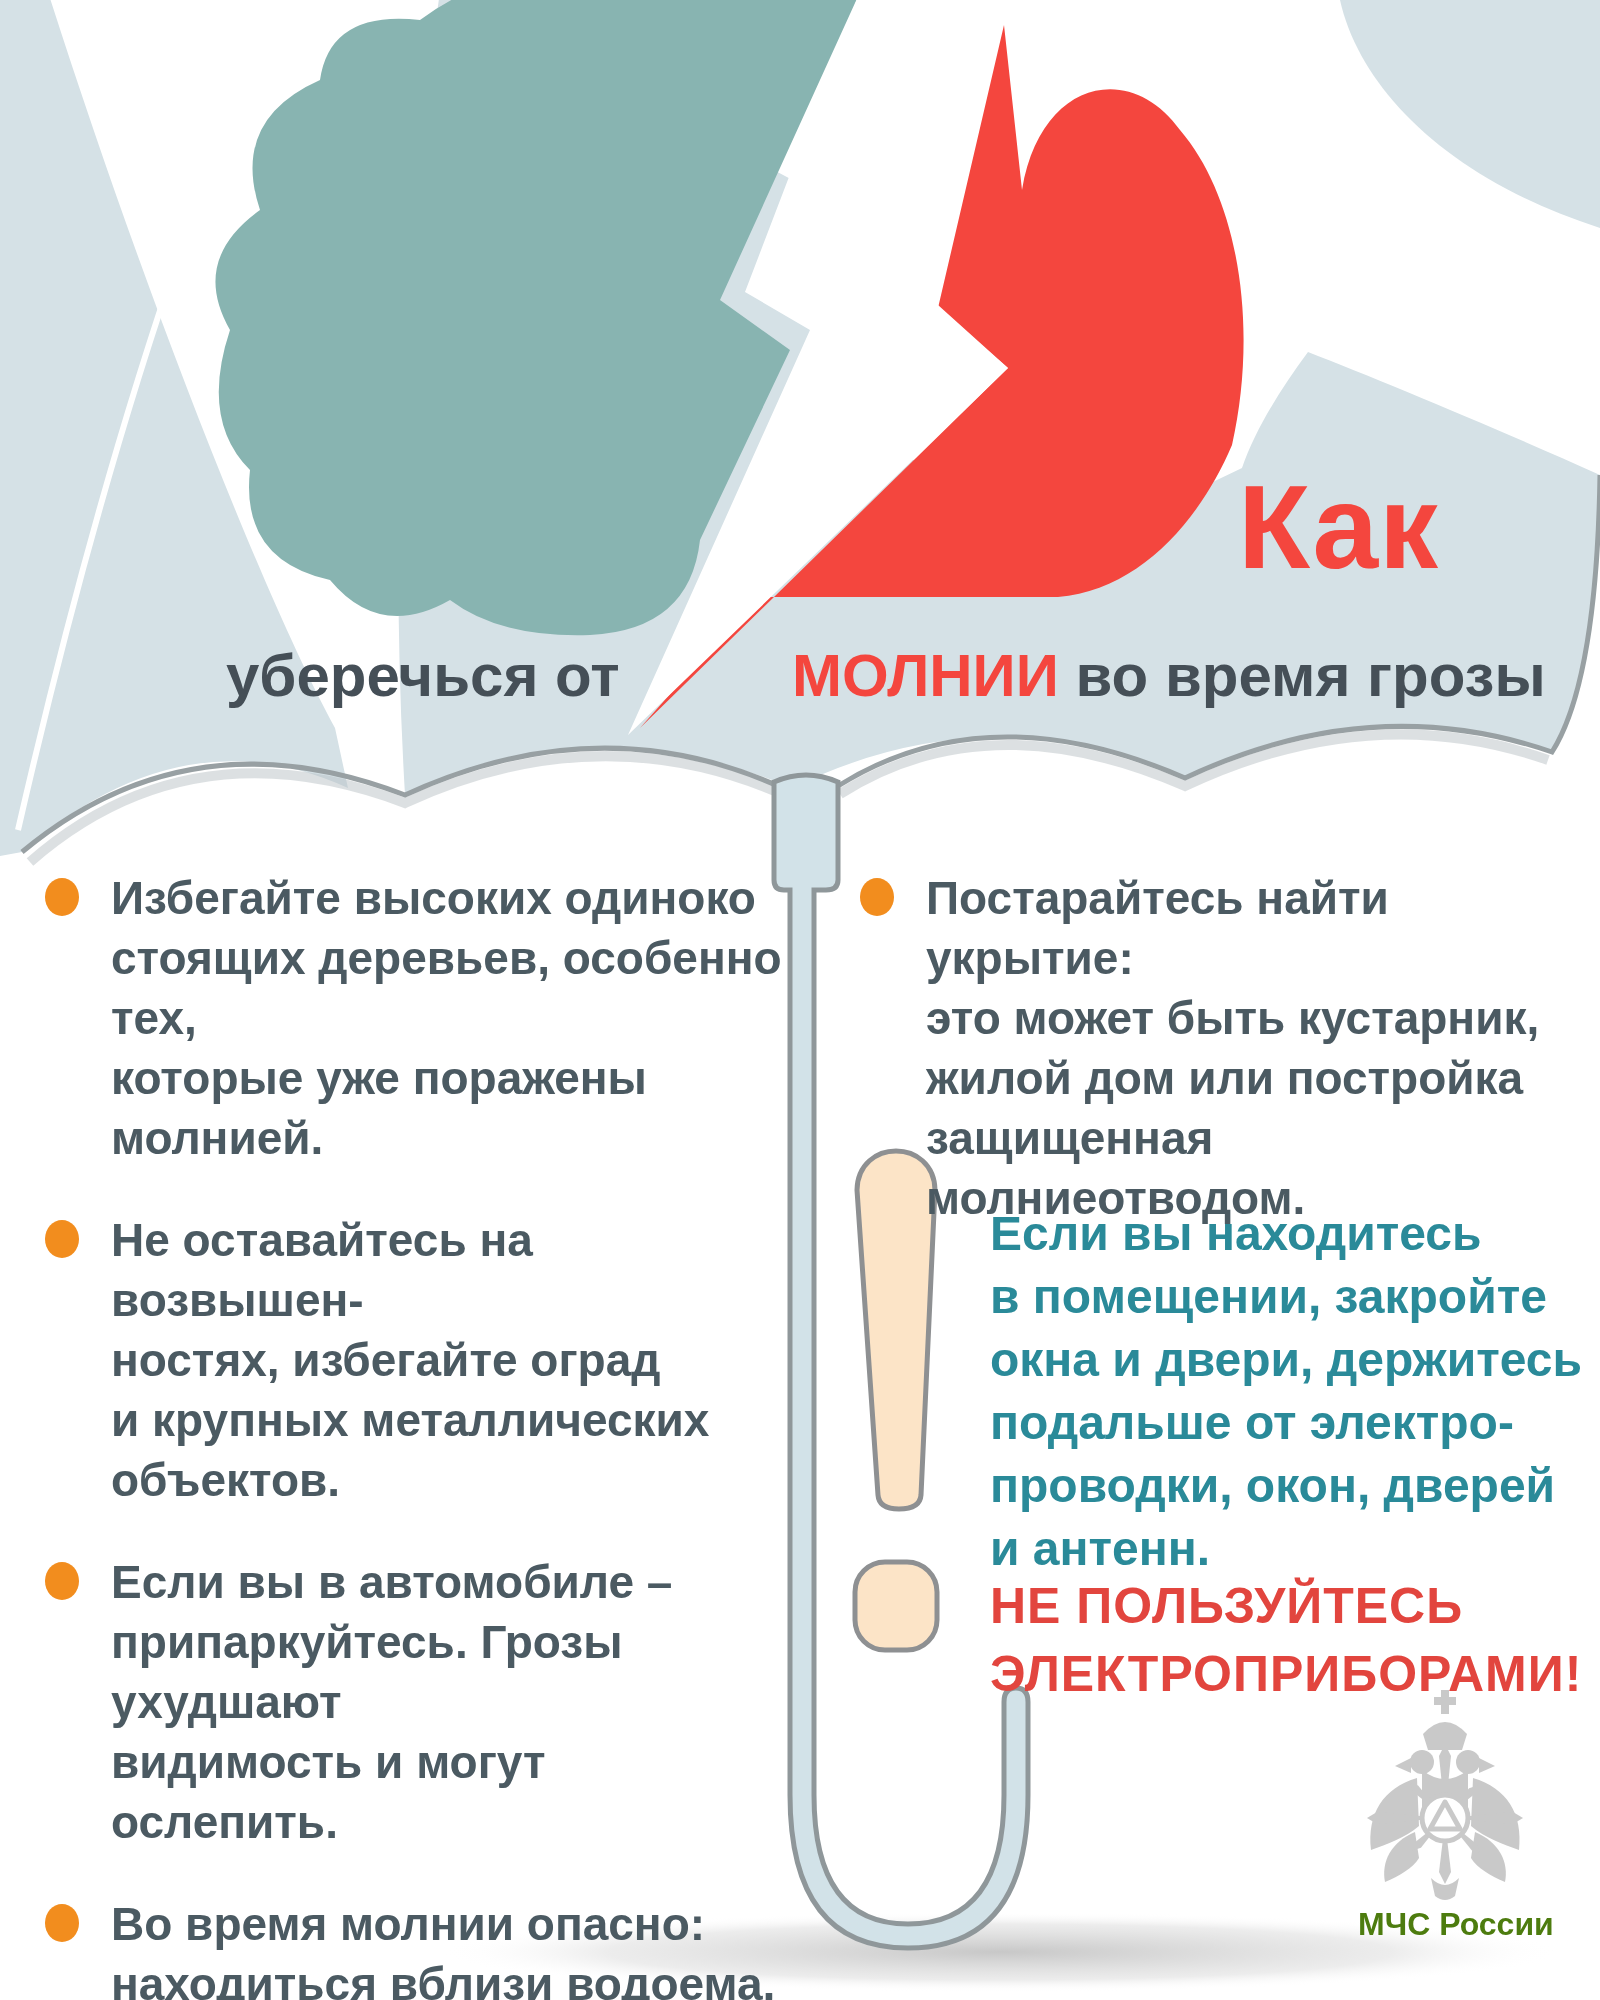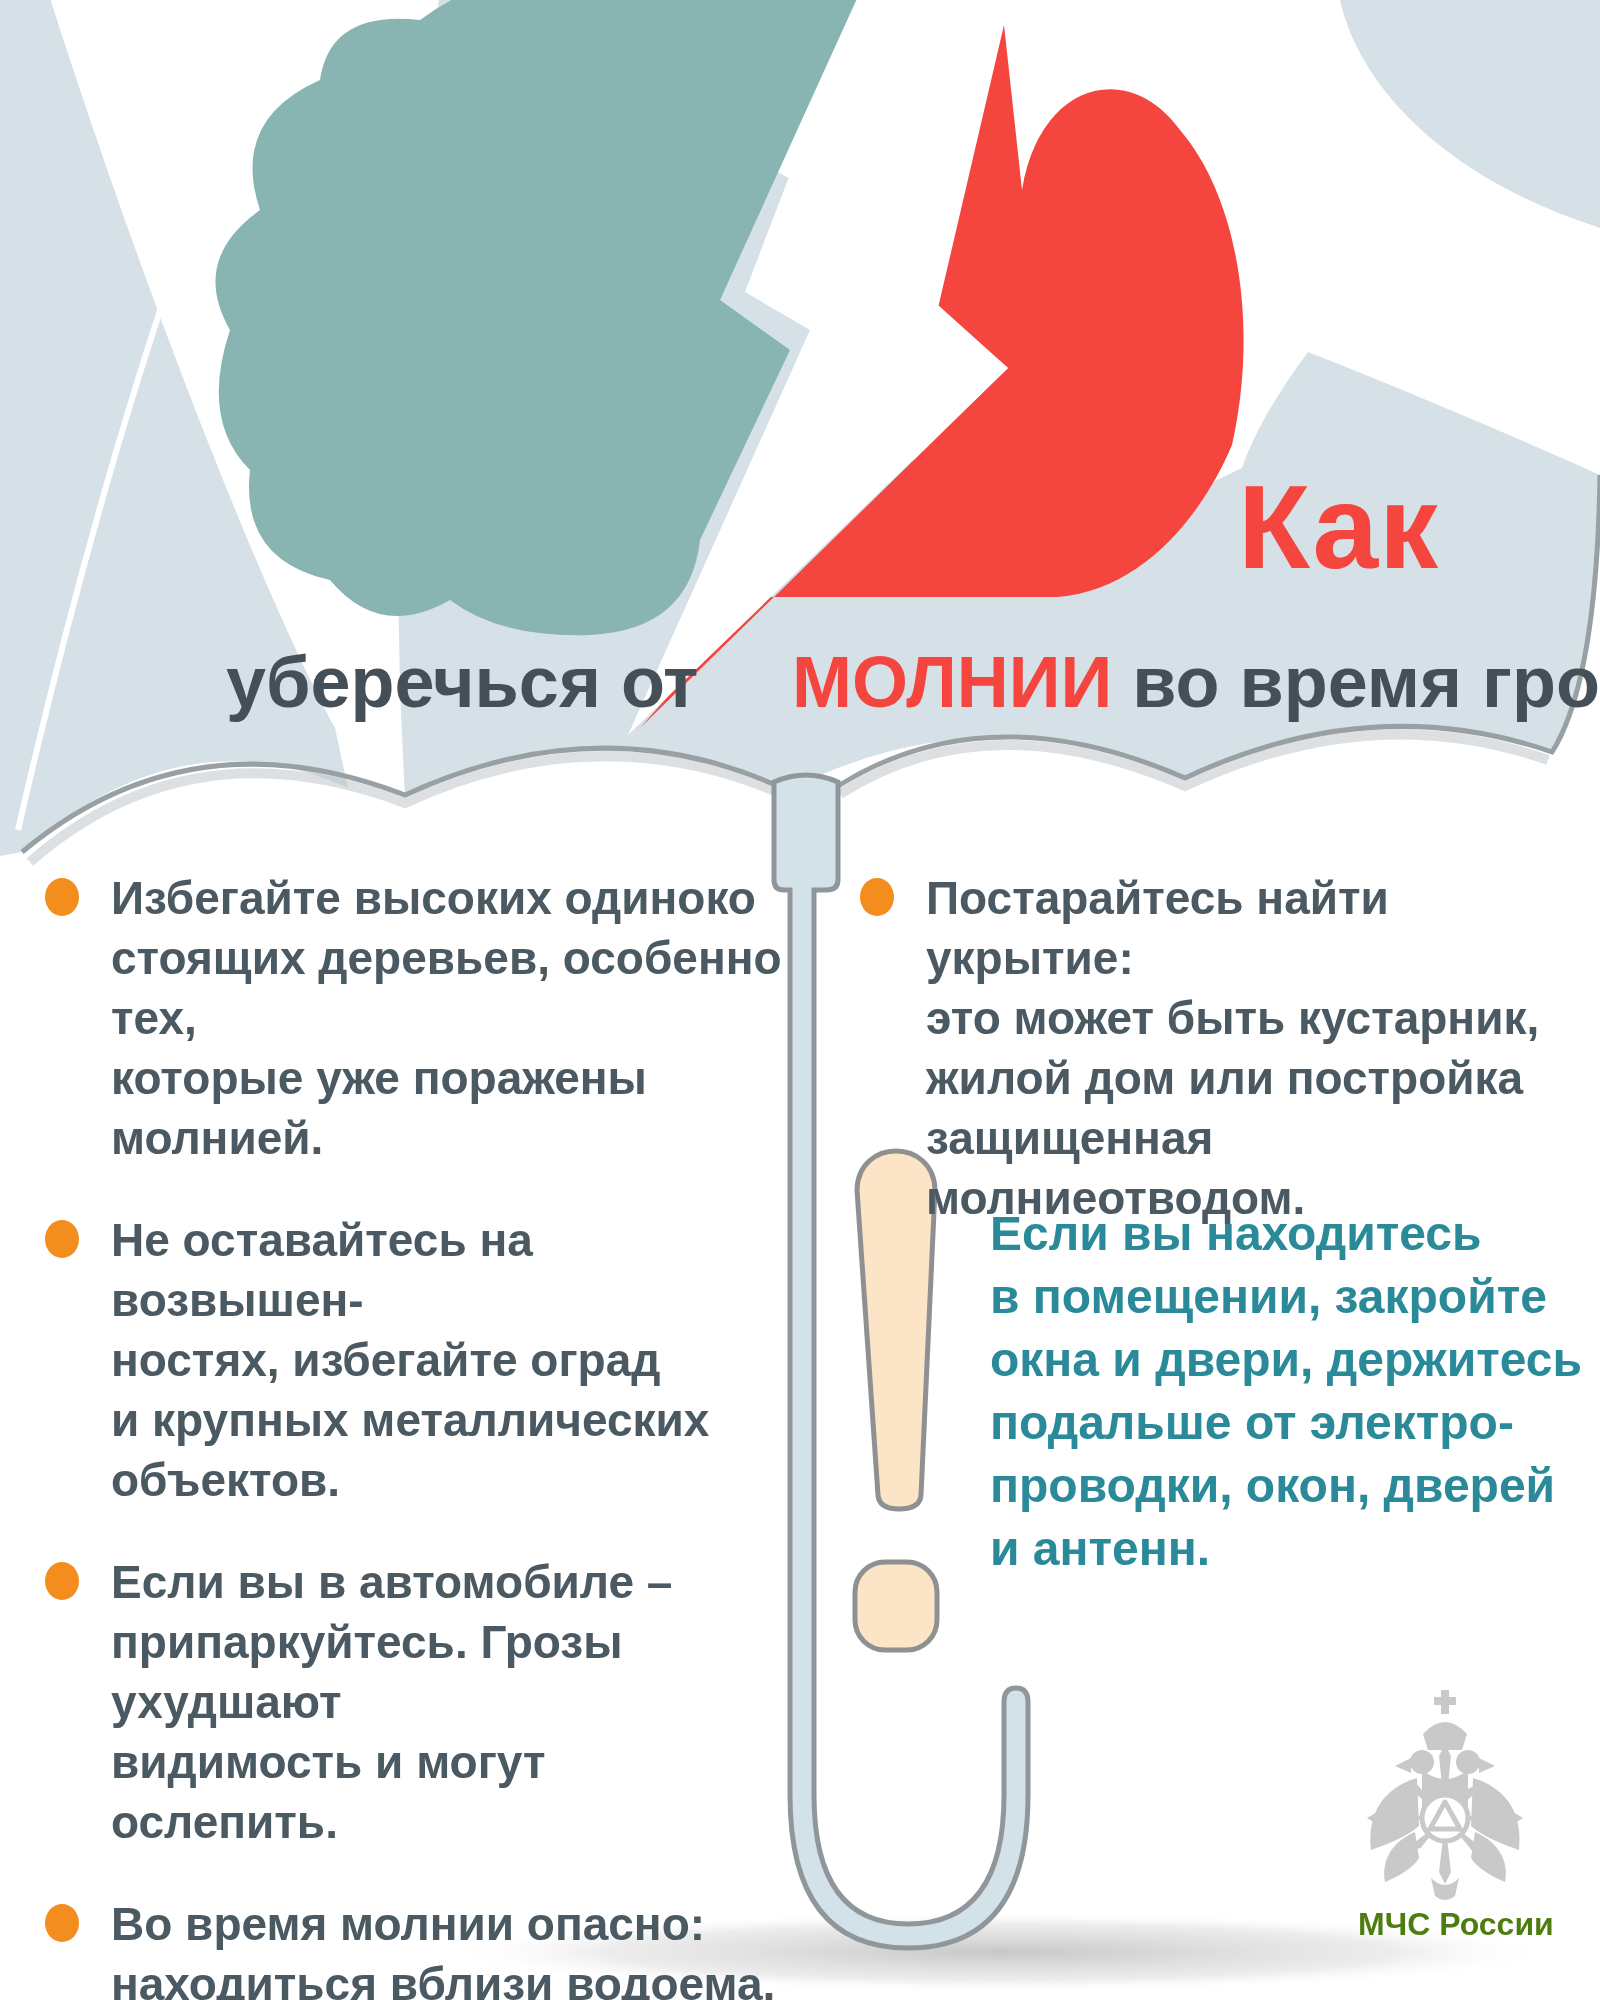--- a/index.html
+++ b/index.html
@@ -6,21 +6,21 @@
   .poster{
     position:relative;width:1600px;height:2000px;overflow:hidden;background:#ffffff;
     font-family:"Liberation Sans","DejaVu Sans",sans-serif;
   }
   .art{position:absolute;left:0;top:0;width:1600px;height:2000px;}
   .abs{position:absolute;}
   .title-kak{
     left:1238px;top:468px;font-size:118px;font-weight:700;color:#f4463e;line-height:1;
     letter-spacing:1px;
   }
-  .title-line{left:0;top:646px;width:1600px;height:80px;font-size:72px;font-weight:700;color:#454f57;line-height:1;}
+  .title-line{left:0;top:646px;width:1600px;height:80px;font-size:60px;font-weight:700;color:#454f57;line-height:1;}
   .title-part1{position:absolute;left:226px;top:0;}
   .title-rest{position:absolute;left:744px;top:0;white-space:nowrap;}
   .title-accent{color:#f4463e;margin-left:48px;}
   .col{display:flex;flex-direction:column;}
   .col-left{left:45px;top:868px;width:740px;}
   .col-right{left:860px;top:868px;width:740px;}
   .bullet-item{display:flex;align-items:flex-start;margin-bottom:42px;}
   .bullet-dot{
     flex:0 0 auto;width:34px;height:38px;border-radius:50%;background:#f28d1e;
     margin-top:10px;margin-right:32px;
@@ -193,16 +193,18 @@
     </div>
   </div>
 
   <div class="abs indoor-text">Если вы находитесь
 в помещении, закройте
 окна и двери, держитесь
 подальше от электро-
 проводки, окон, дверей
 и антенн.</div>
 
+  <div class="abs warning-text">НЕ ПОЛЬЗУЙТЕСЬ
+ЭЛЕКТРОПРИБОРАМИ!</div>
 
   <div class="abs footer-label">МЧС России</div>
 
 </div>
 
 </body></html>

